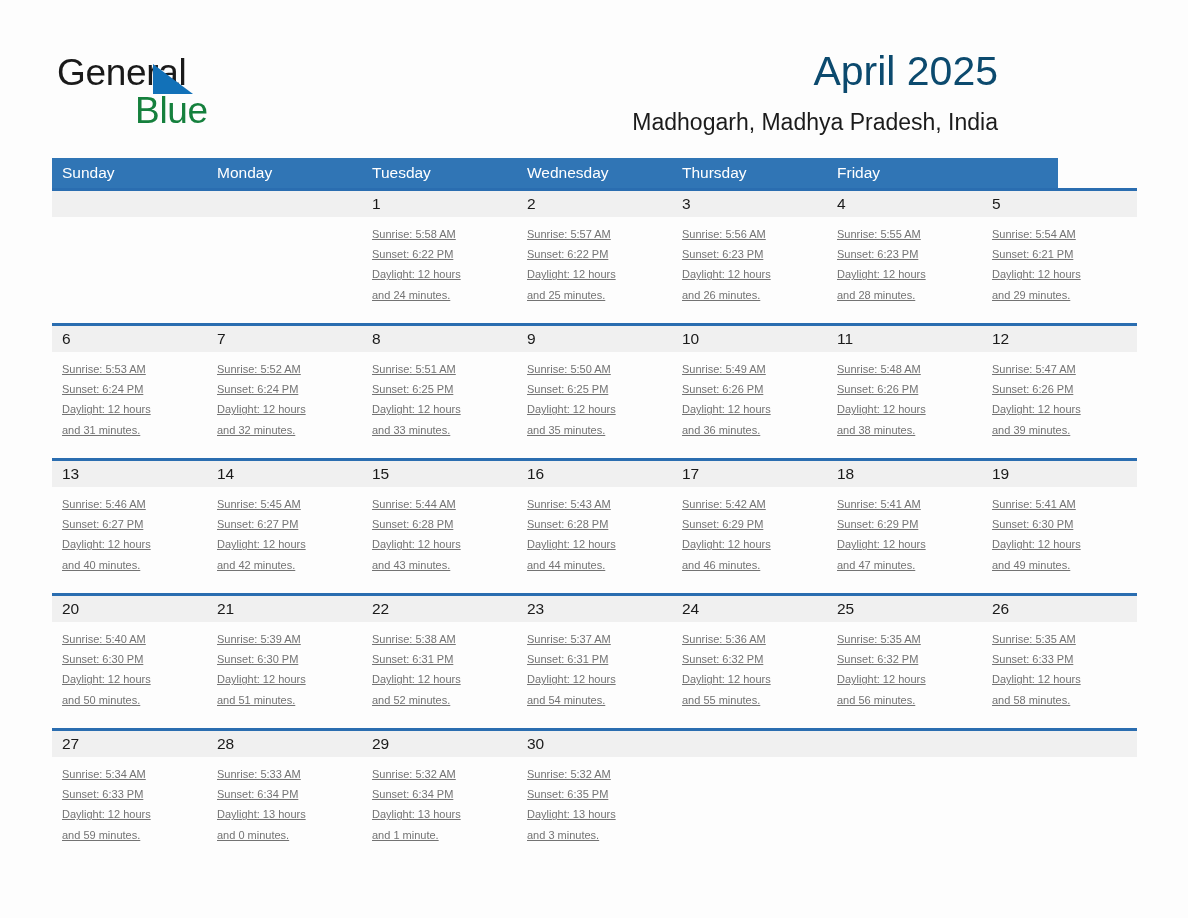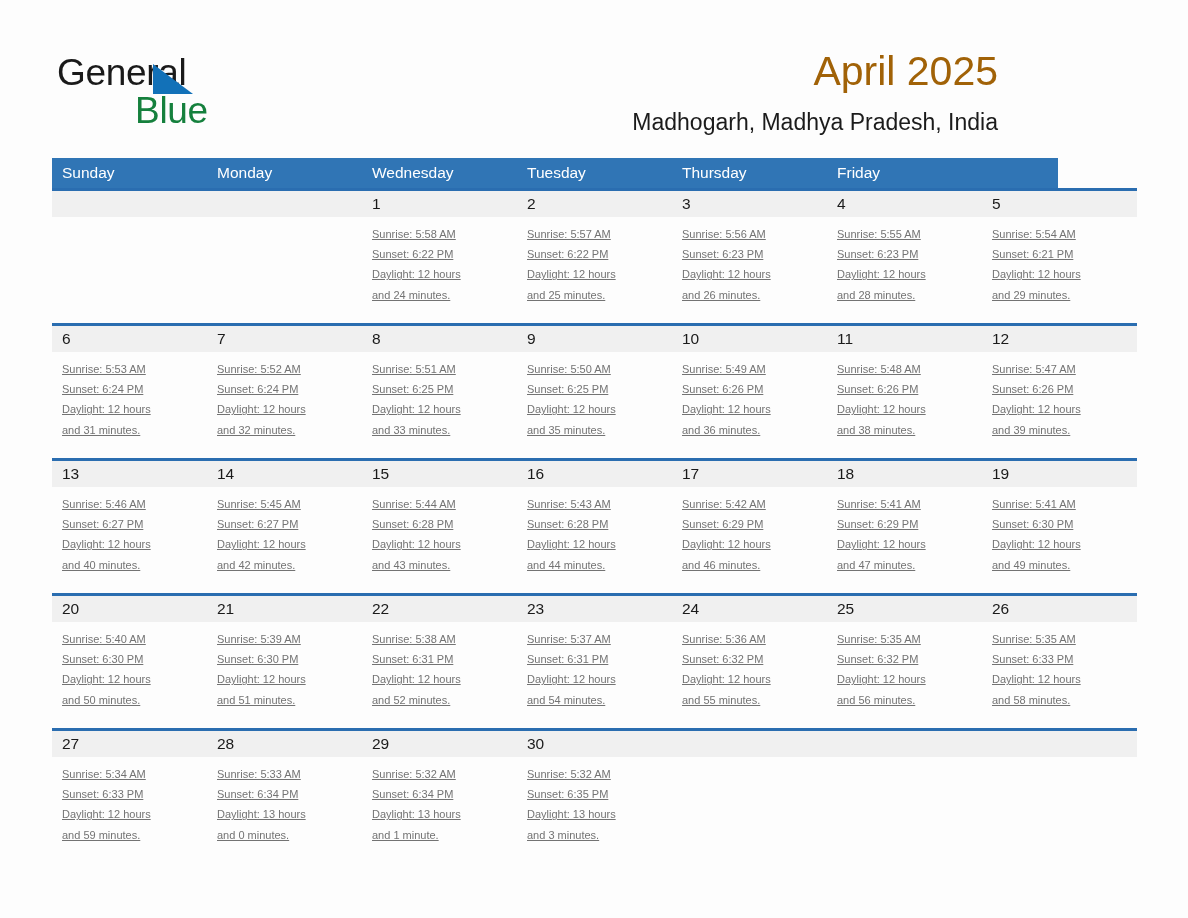--- a/index.html
+++ b/index.html
@@ -70,21 +70,21 @@
 
   .title-block {
     position: absolute;
     right: 57px;
     top: 46px;
     text-align: right;
   }
   .month-title {
     font-size: 41px;
     line-height: 50px;
-    color: #a16207;
+    color: #0c4a6e;
     font-weight: normal;
     margin: 0;
     letter-spacing: 0px;
     text-align: right;
   }
   .location-subtitle {
     font-size: 23px;
     line-height: 30px;
     color: #1b1b1b;
     margin: 11px 0 0 0;
@@ -168,22 +168,22 @@
       <h2 class="location-subtitle">Madhogarh, Madhya Pradesh, India</h2>
     </div>
 
   </div>
 
   <div class="calendar">
 
     <div class="weekday-header">
       <div class="weekday-cell">Sunday</div>
       <div class="weekday-cell">Monday</div>
+      <div class="weekday-cell">Tuesday</div>
       <div class="weekday-cell">Wednesday</div>
-      <div class="weekday-cell">Tuesday</div>
       <div class="weekday-cell">Thursday</div>
       <div class="weekday-cell">Friday</div>
     </div>
 
     <div class="week-row">
       <div class="week-grid">
         <div class="day-cell empty">
             <div class="day-number"></div>
             <div class="day-info"></div>
           </div>

